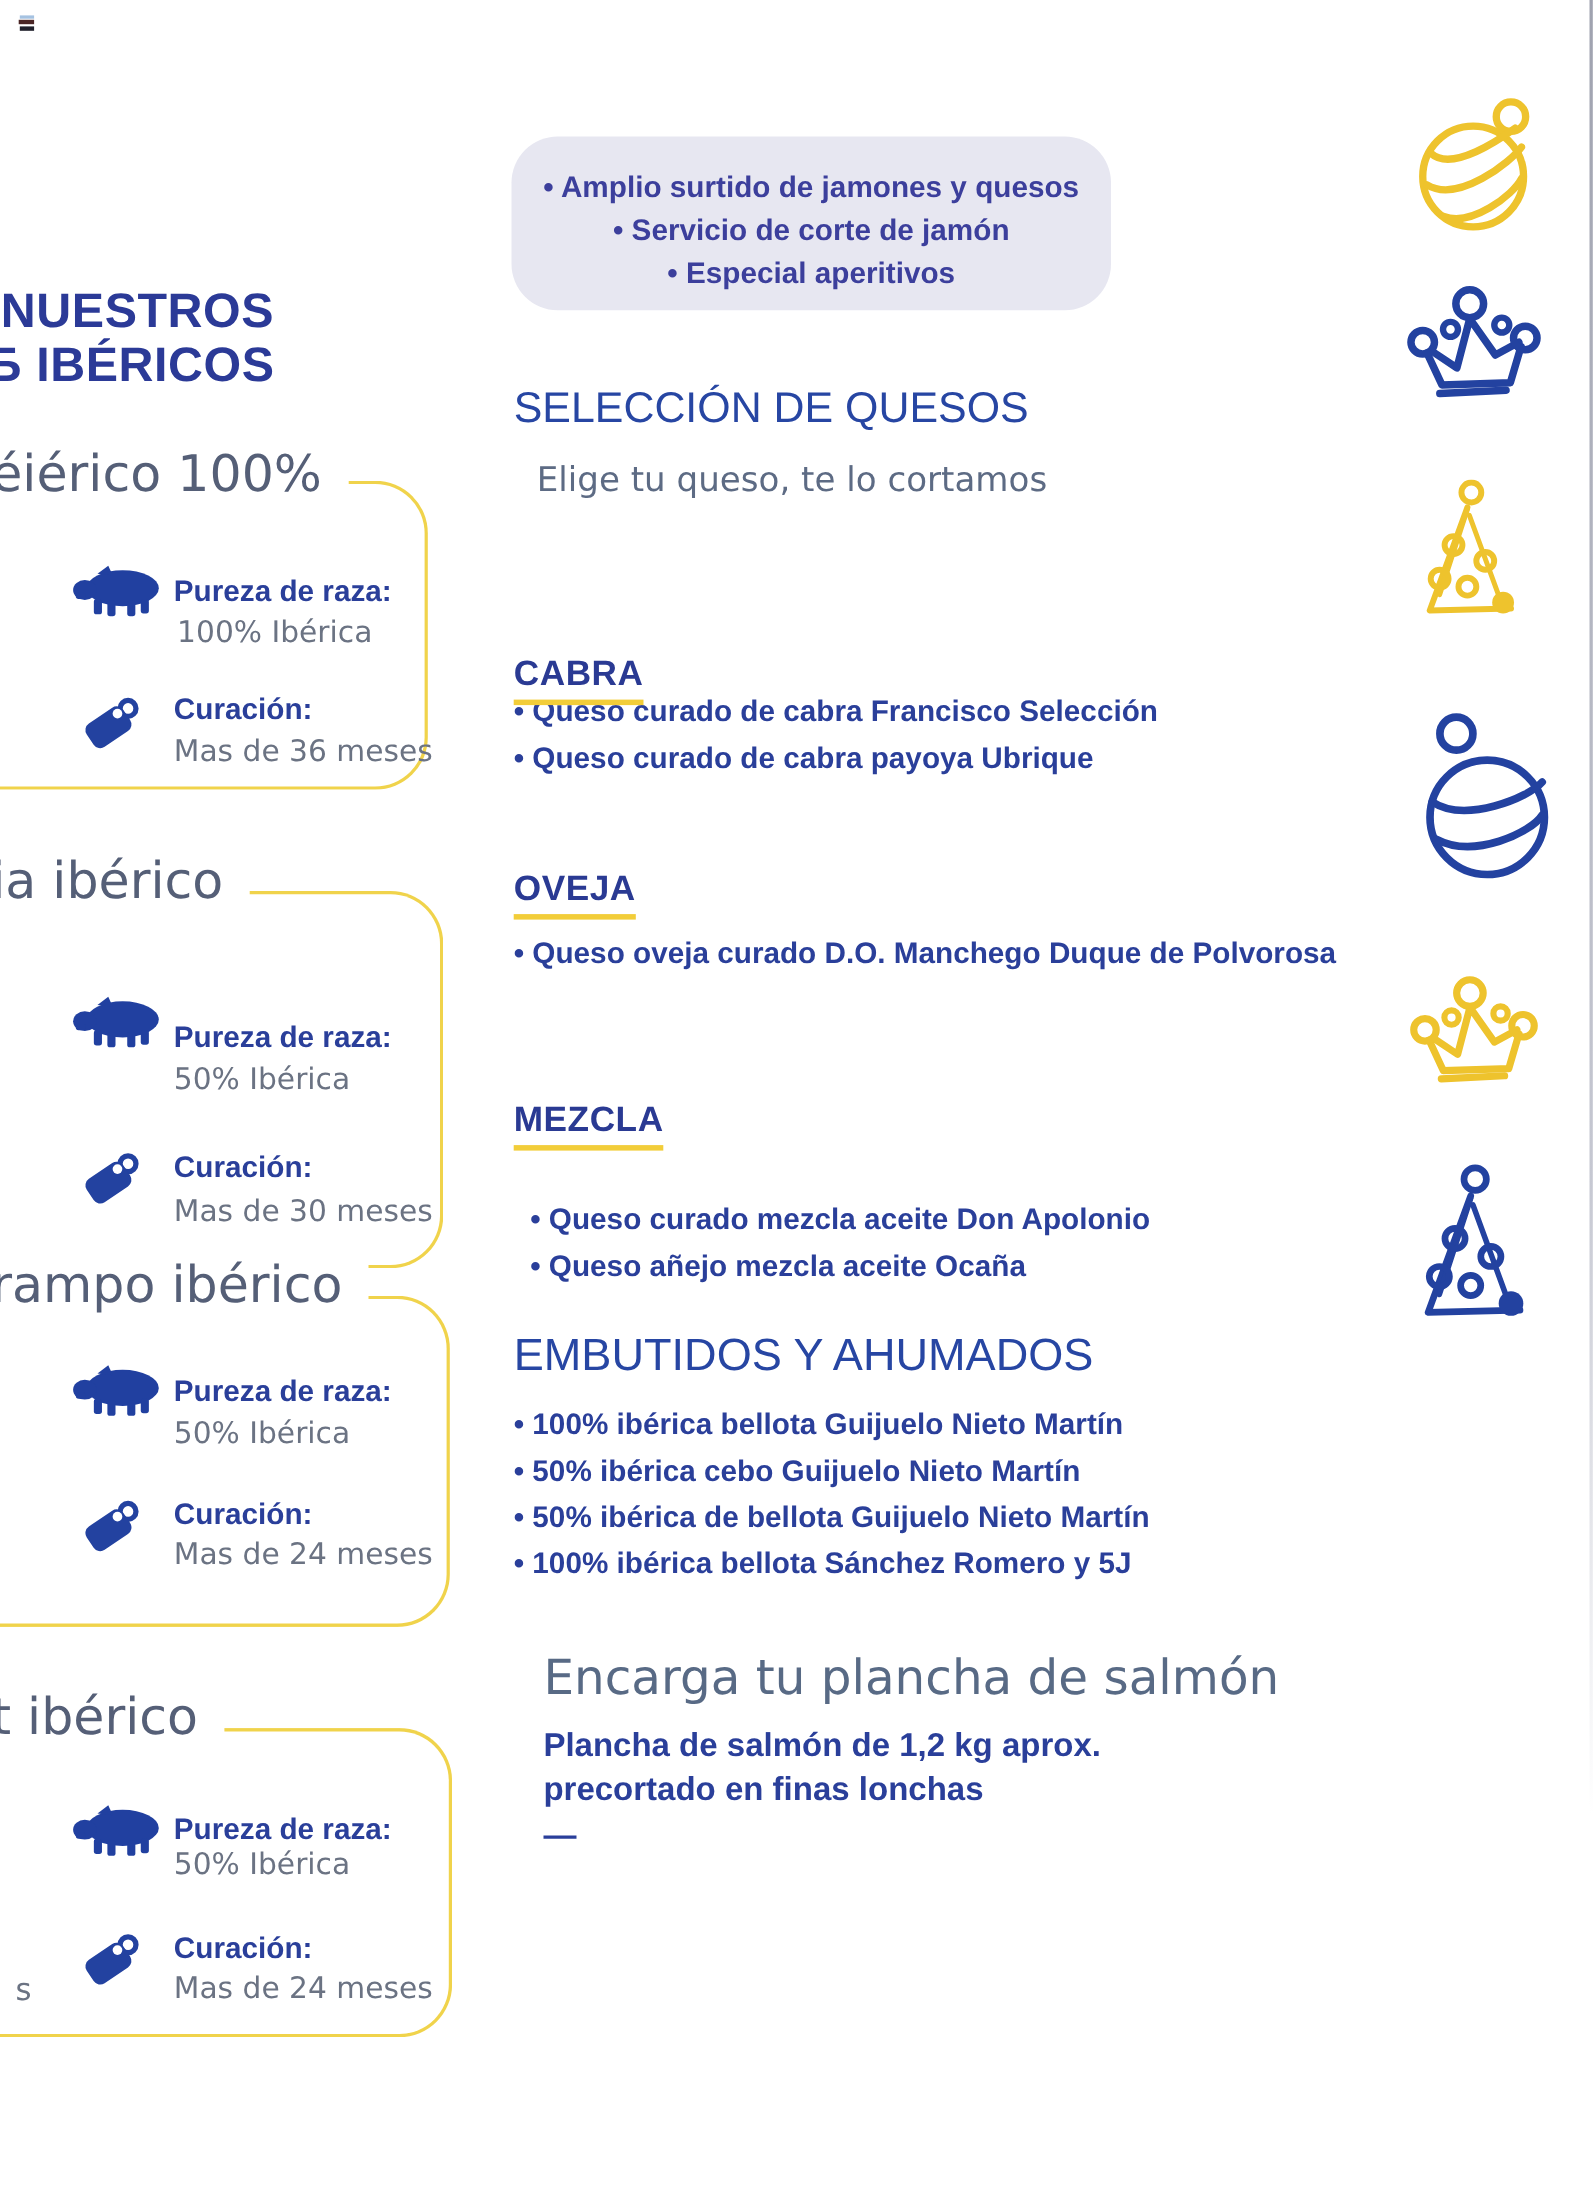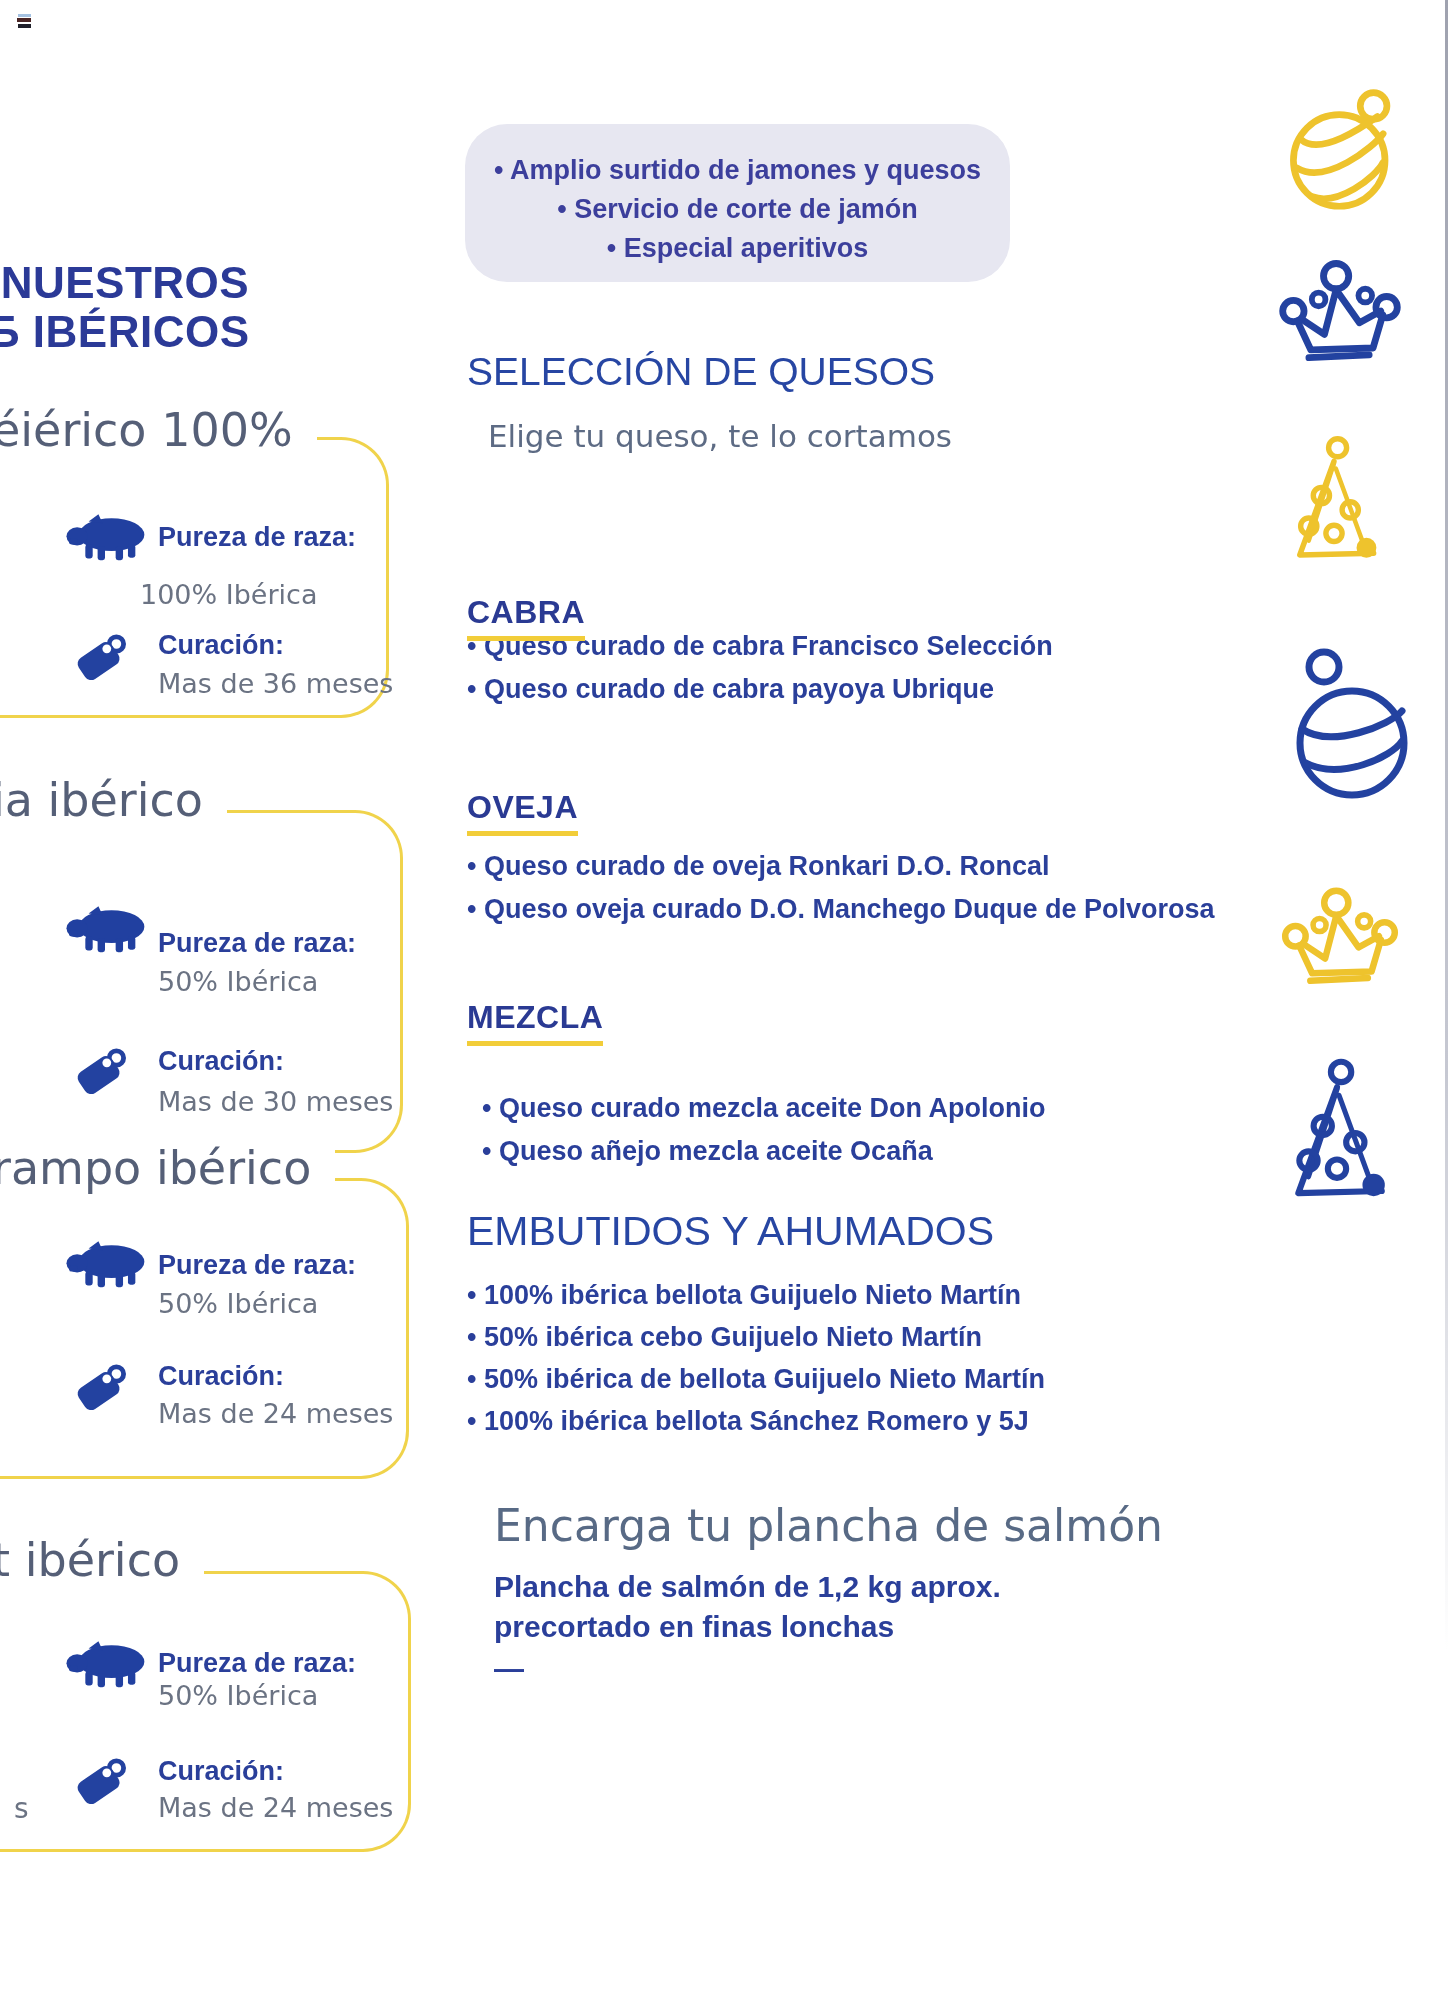--- a/index.html
+++ b/index.html
@@ -109,21 +109,21 @@
     <ellipse class="pig-fill" cx="58" cy="26" rx="40" ry="20"></ellipse>
     <ellipse class="pig-fill" cx="16" cy="28" rx="13" ry="11"></ellipse>
     <rect class="pig-fill" x="6" y="31" width="11" height="7" rx="3"></rect>
     <path class="pig-fill" d="M30 10 l12 -9 l5 11 z"></path>
     <rect class="pig-fill" x="26" y="38" width="9" height="17" rx="3"></rect>
     <rect class="pig-fill" x="41" y="40" width="9" height="17" rx="3"></rect>
     <rect class="pig-fill" x="63" y="40" width="9" height="17" rx="3"></rect>
     <rect class="pig-fill" x="78" y="38" width="9" height="16" rx="3"></rect>
   </svg>
   <div class="abs rowlabel" style="left:158px;top:522px;">Pureza de raza:</div>
-  <div class="abs rowvalue" style="left:140px;top:560px;margin-top:19px;">100% Ibérica</div>
+  <div class="abs rowvalue" style="left:161px;top:560px;">100% Ibérica</div>
   <svg class="abs" style="left:70px;top:626px;" width="64" height="60" viewBox="0 0 80 74">
     <circle class="stroke-b" style="stroke-width:6" cx="58" cy="22" r="9"></circle>
     <g transform="rotate(-34 36 42)">
         <rect class="fill-b" x="10" y="27" width="50" height="32" rx="9"></rect>
       </g>
     <circle cx="46" cy="28" r="5.5" fill="#ffffff"></circle>
   </svg>
   <div class="abs rowlabel" style="left:158px;top:630px;">Curación:</div>
   <div class="abs rowvalue" style="left:158px;top:668px;">Mas de 36 meses</div>
 
@@ -204,21 +204,20 @@
   <div class="abs subtitle sub1">Elige tu queso, te lo cortamos</div>
 
   <div class="abs group-head gh-cabra">CABRA</div>
   <div class="abs items items-cabra">
     <div>• Queso curado de cabra Francisco Selección</div>
     <div>• Queso curado de cabra payoya Ubrique</div>
   </div>
 
   <div class="abs group-head gh-oveja">OVEJA</div>
   <div class="abs items items-oveja">
-    <div>• Queso curado de oveja Ronkari D.O. Roncal</div>
     <div>• Queso oveja curado D.O. Manchego Duque de Polvorosa</div>
   </div>
 
   <div class="abs group-head gh-mezcla">MEZCLA</div>
   <div class="abs items items-mezcla">
     <div>• Queso curado mezcla aceite Don Apolonio</div>
     <div>• Queso añejo mezcla aceite Ocaña</div>
   </div>
 
   <div class="abs sec-title embutidos-title">EMBUTIDOS Y AHUMADOS</div>

